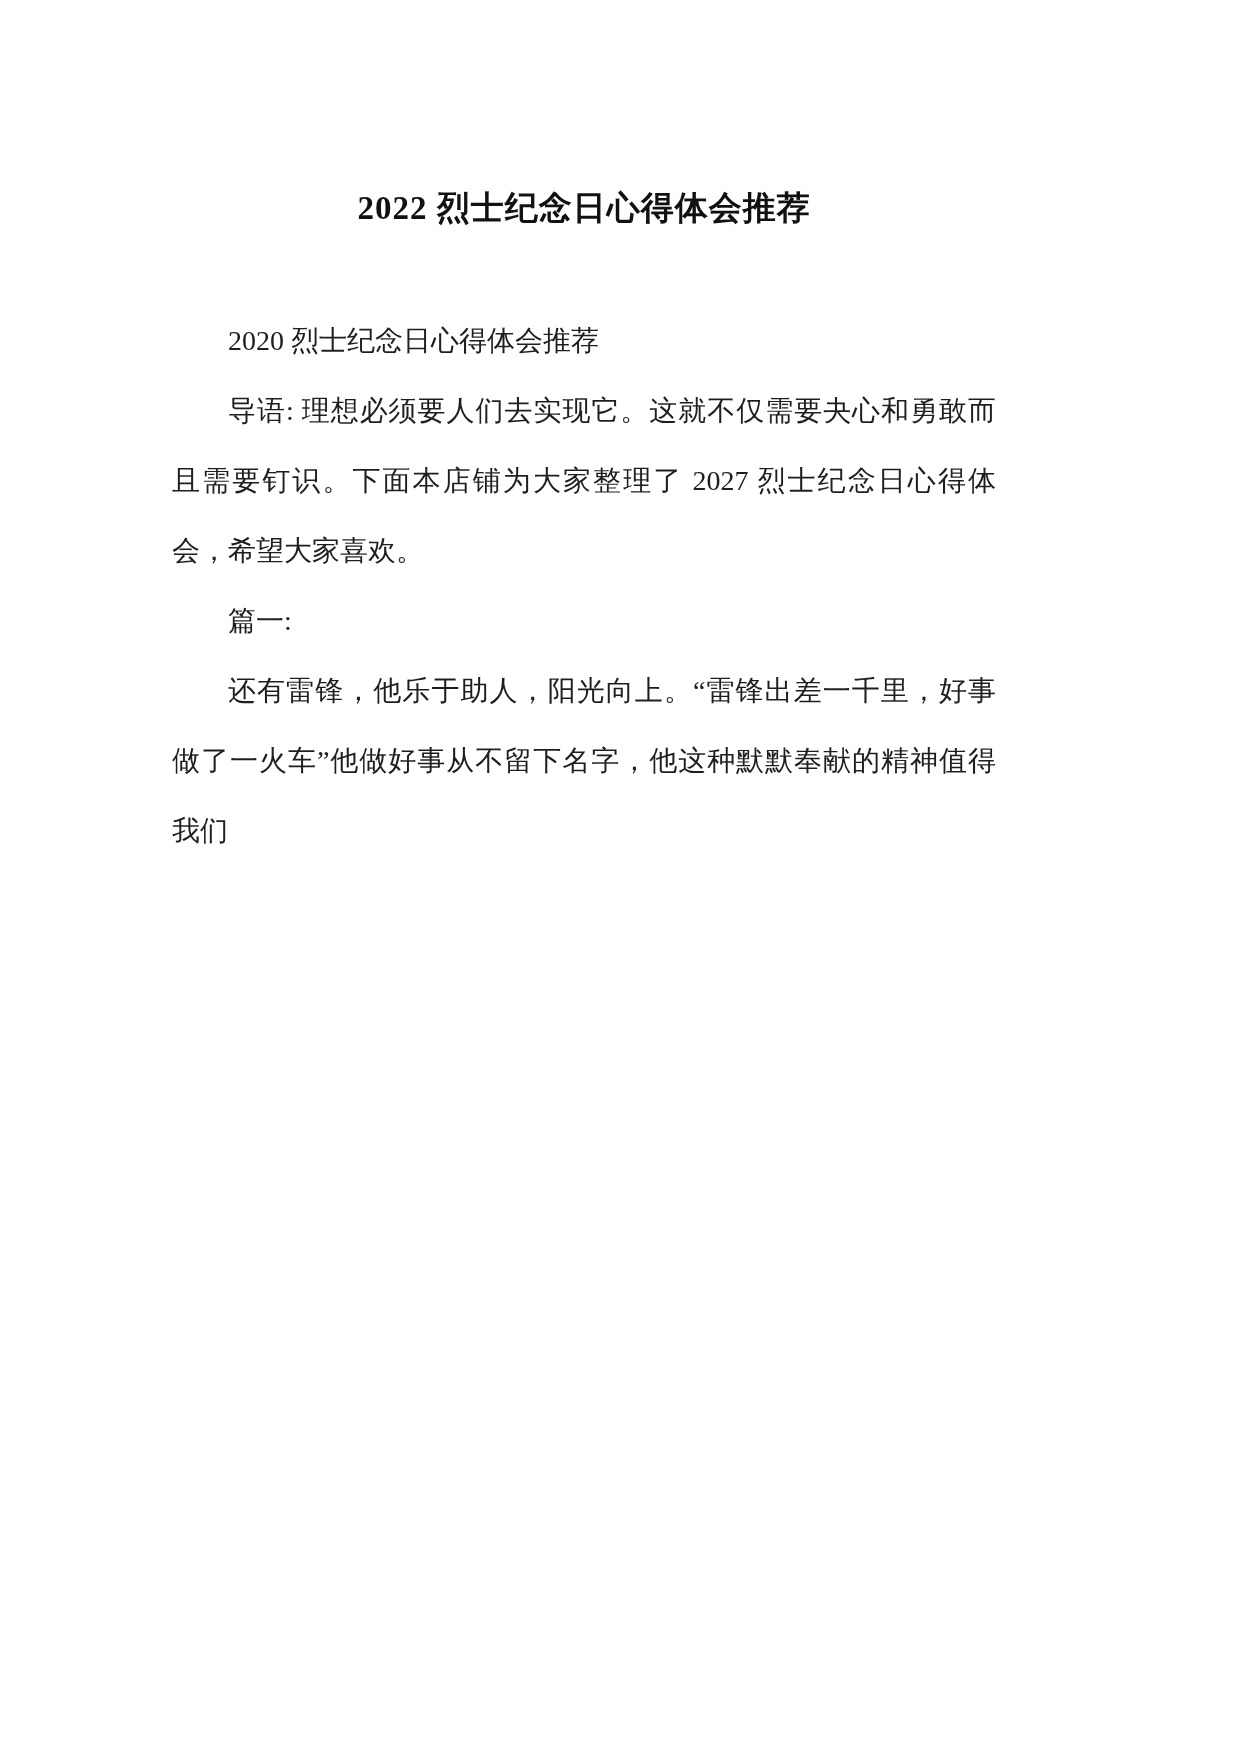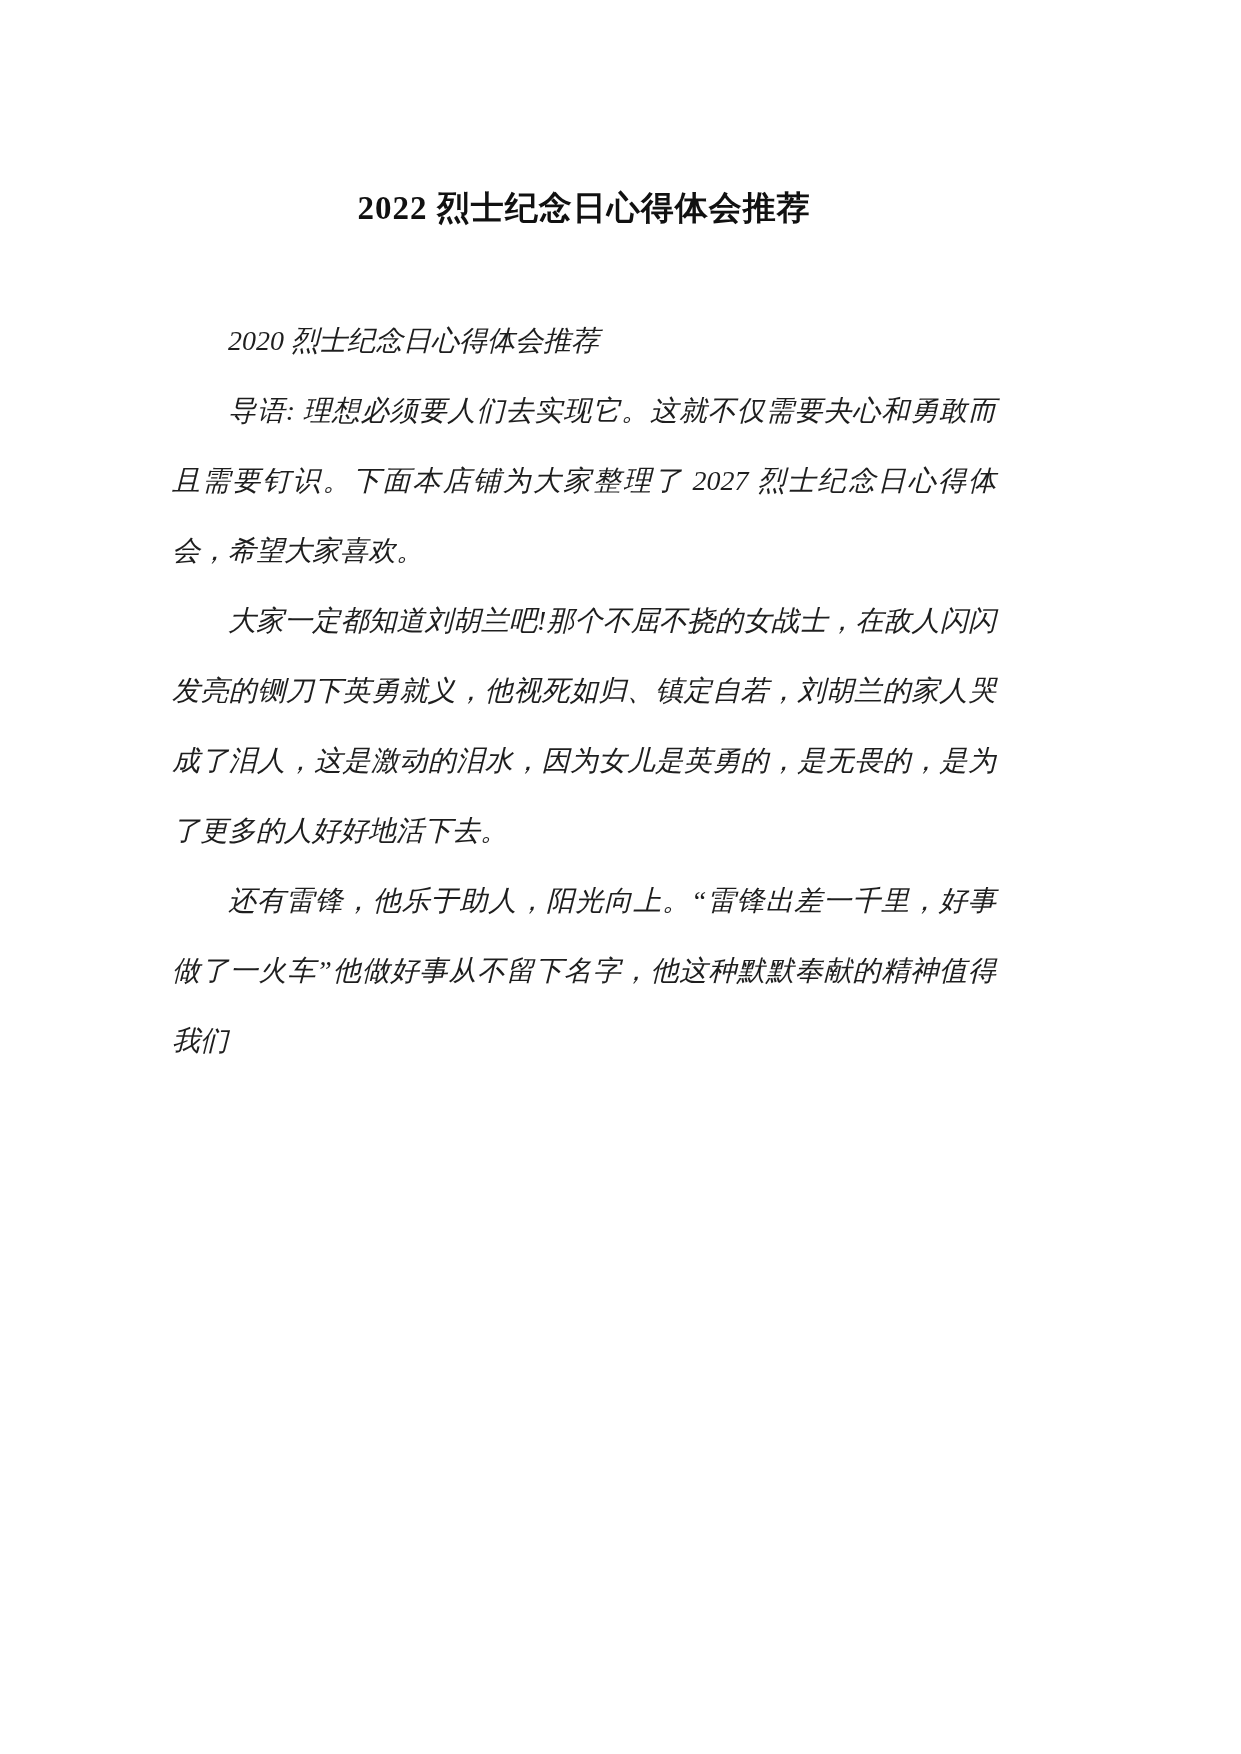--- a/index.html
+++ b/index.html
@@ -30,21 +30,20 @@
   }
   .para {
     margin: 0;
     font-size: 28px;
     line-height: 70px;
     text-align: justify;
     text-justify: inter-ideograph;
     text-indent: 2em;
     font-weight: 400;
     word-break: break-all;
-    font-style: italic;
   }
   .page-footer {
     position: absolute;
     left: 0;
     right: 0;
     top: 1596px;
     text-align: center;
     font-size: 19px;
     color: #8b5cf6;
     font-family: Liberation Serif, serif;
@@ -54,22 +53,22 @@
 <body>
 
 <div class="page">
 
   <h1 class="doc-title">2022 烈士纪念日心得体会推荐</h1>
 
   <p class="para">2020 烈士纪念日心得体会推荐</p>
 
   <p class="para">导语: 理想必须要人们去实现它。这就不仅需要夬心和勇敢而且需要钉识。下面本店铺为大家整理了 2027 烈士纪念日心得体会，希望大家喜欢。</p>
 
+  <p class="para">篇一:</p>
 
 
-  <p class="para">大家一定都知道刘胡兰吧!那个不屈不挠的女战士，在敌人闪闪发亮的铡刀下英勇就义，他视死如归、镇定自若，刘胡兰的家人哭成了泪人，这是激动的泪水，因为女儿是英勇的，是无畏的，是为了更多的人好好地活下去。</p>
 
 
   <p class="para">还有雷锋，他乐于助人，阳光向上。“雷锋出差一千里，好事做了一火车”他做好事从不留下名字，他这种默默奉献的精神值得我们</p>
 
   <div class="page-footer">第 1 页 共 6 页</div>
 
 </div>
 
 </body></html>

